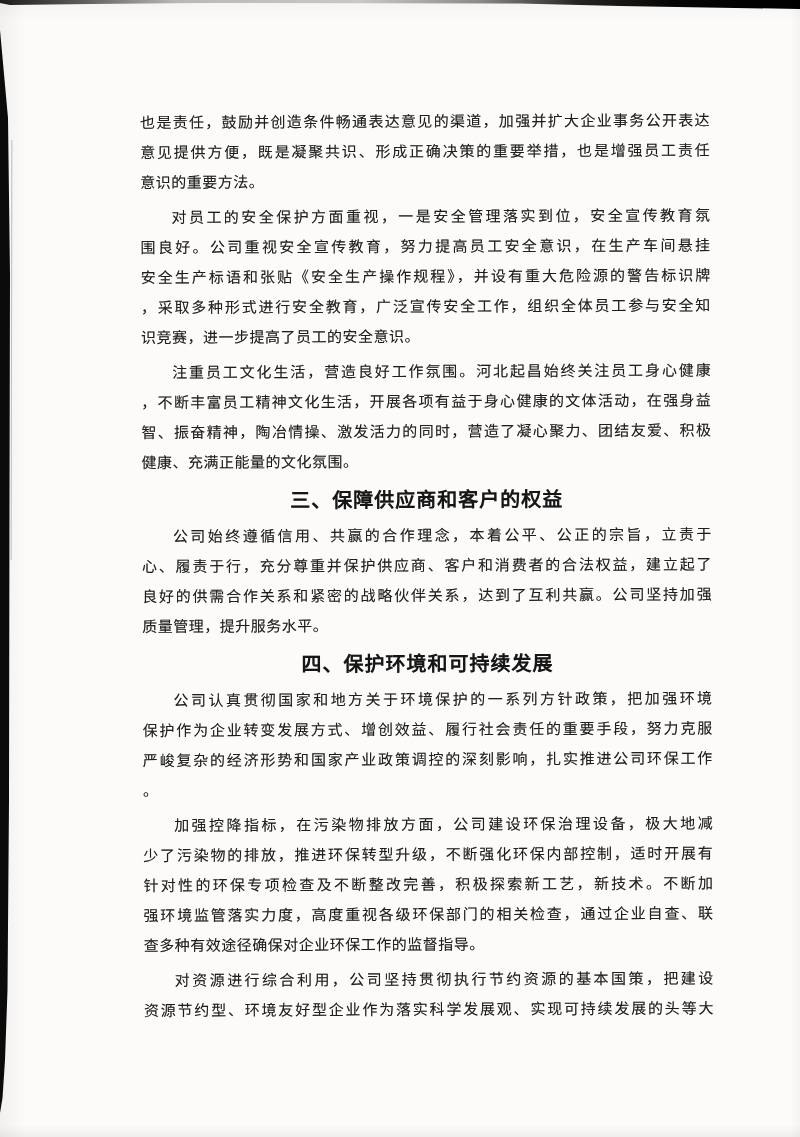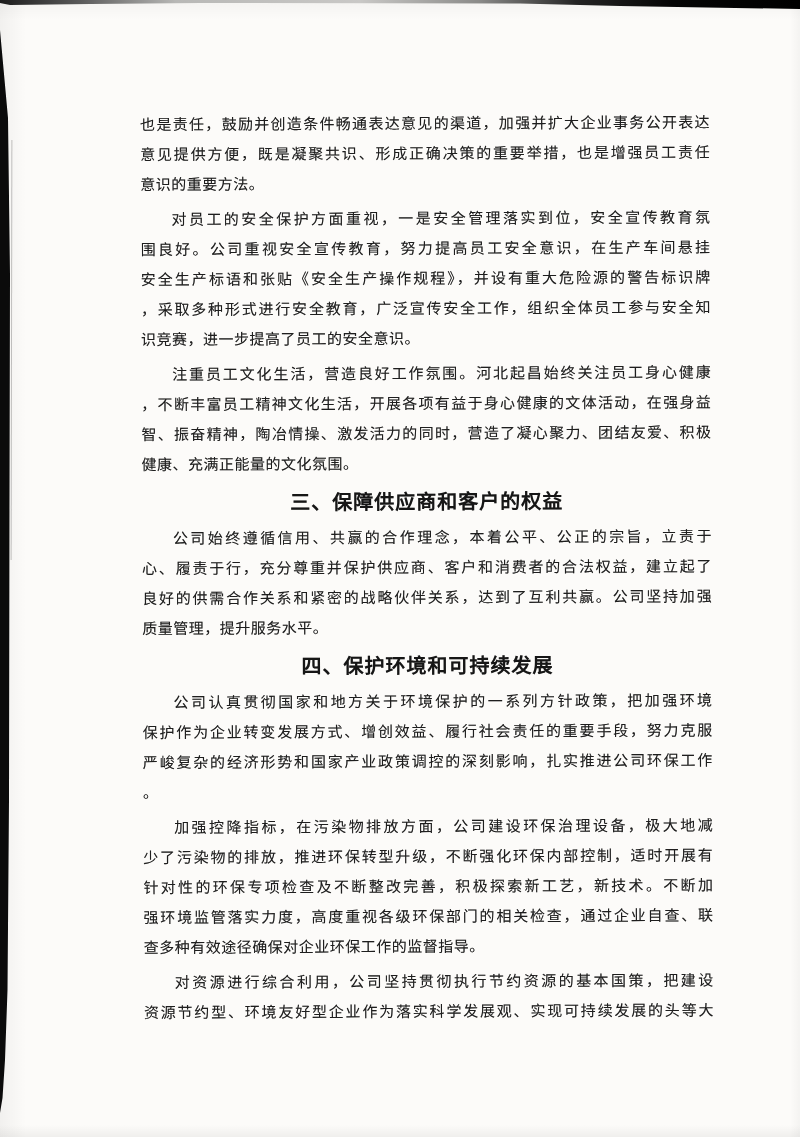--- a/index.html
+++ b/index.html
@@ -2,21 +2,21 @@
 <html lang="zh-CN"><head>
 <meta charset="utf-8">
 <style>
   html, body { margin: 0; padding: 0; background: #ffffff; }
 
   .page {
     position: relative;
     width: 800px;
     height: 1137px;
     overflow: hidden;
-    font-family: Liberation Sans, sans-serif;
+    font-family: Liberation Mono, monospace;
     background:
       linear-gradient(180deg, rgba(0,0,0,0.035) 0px, rgba(0,0,0,0) 20px),
       linear-gradient(0deg,   rgba(0,0,0,0.05)  0px, rgba(0,0,0,0) 12px),
       linear-gradient(90deg,  rgba(0,0,0,0.045) 0px, rgba(0,0,0,0) 26px),
       linear-gradient(270deg, rgba(0,0,0,0.03)  0px, rgba(0,0,0,0) 10px),
       #fcfbf9;
   }
 
   
   .scan-edge-top {

